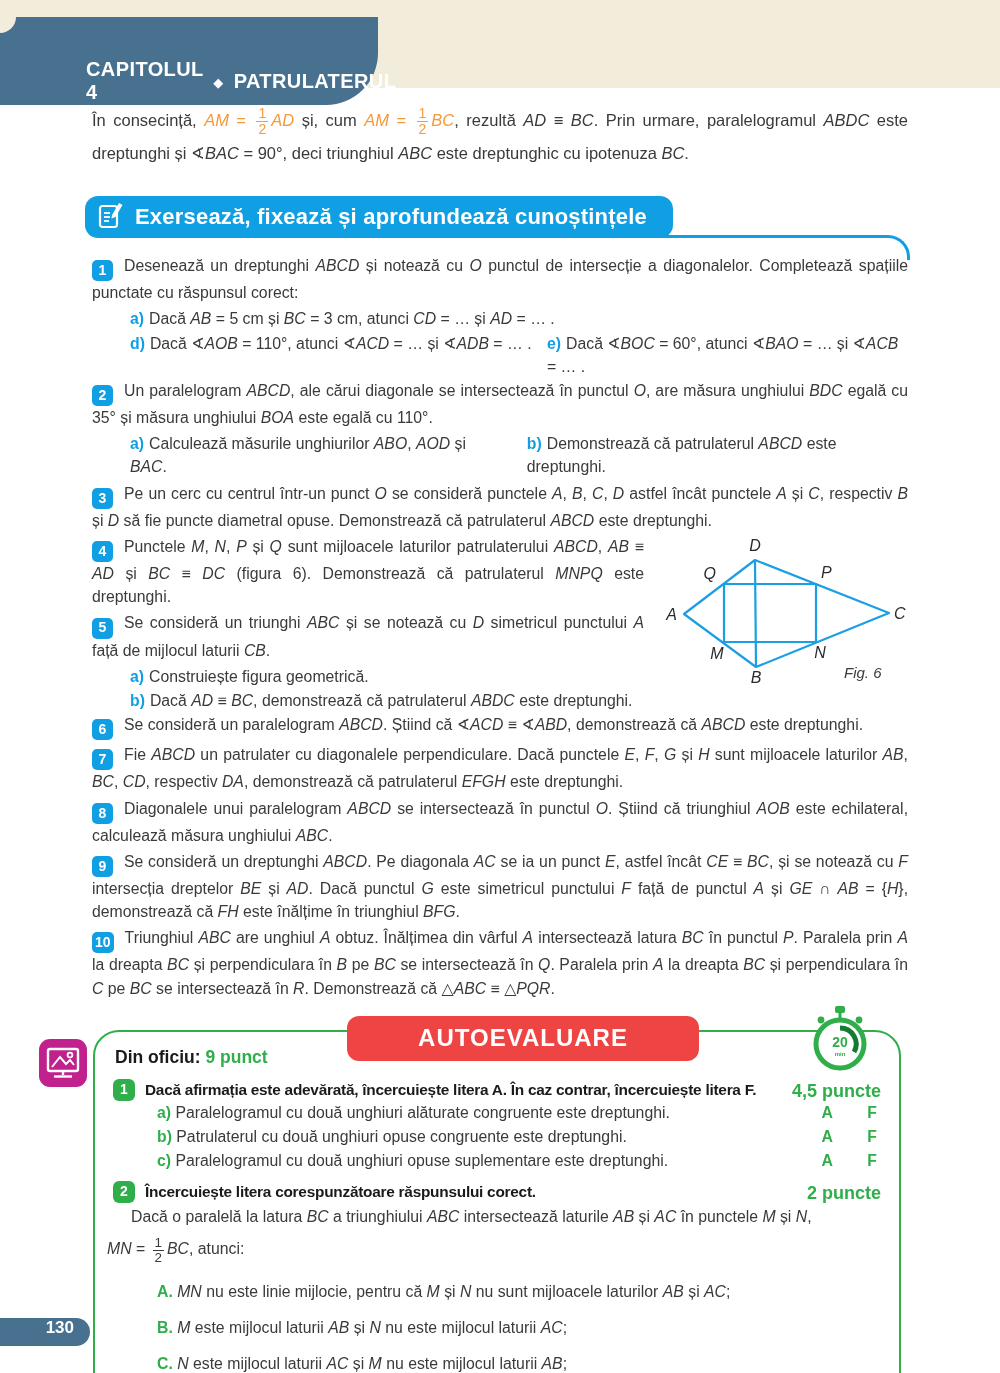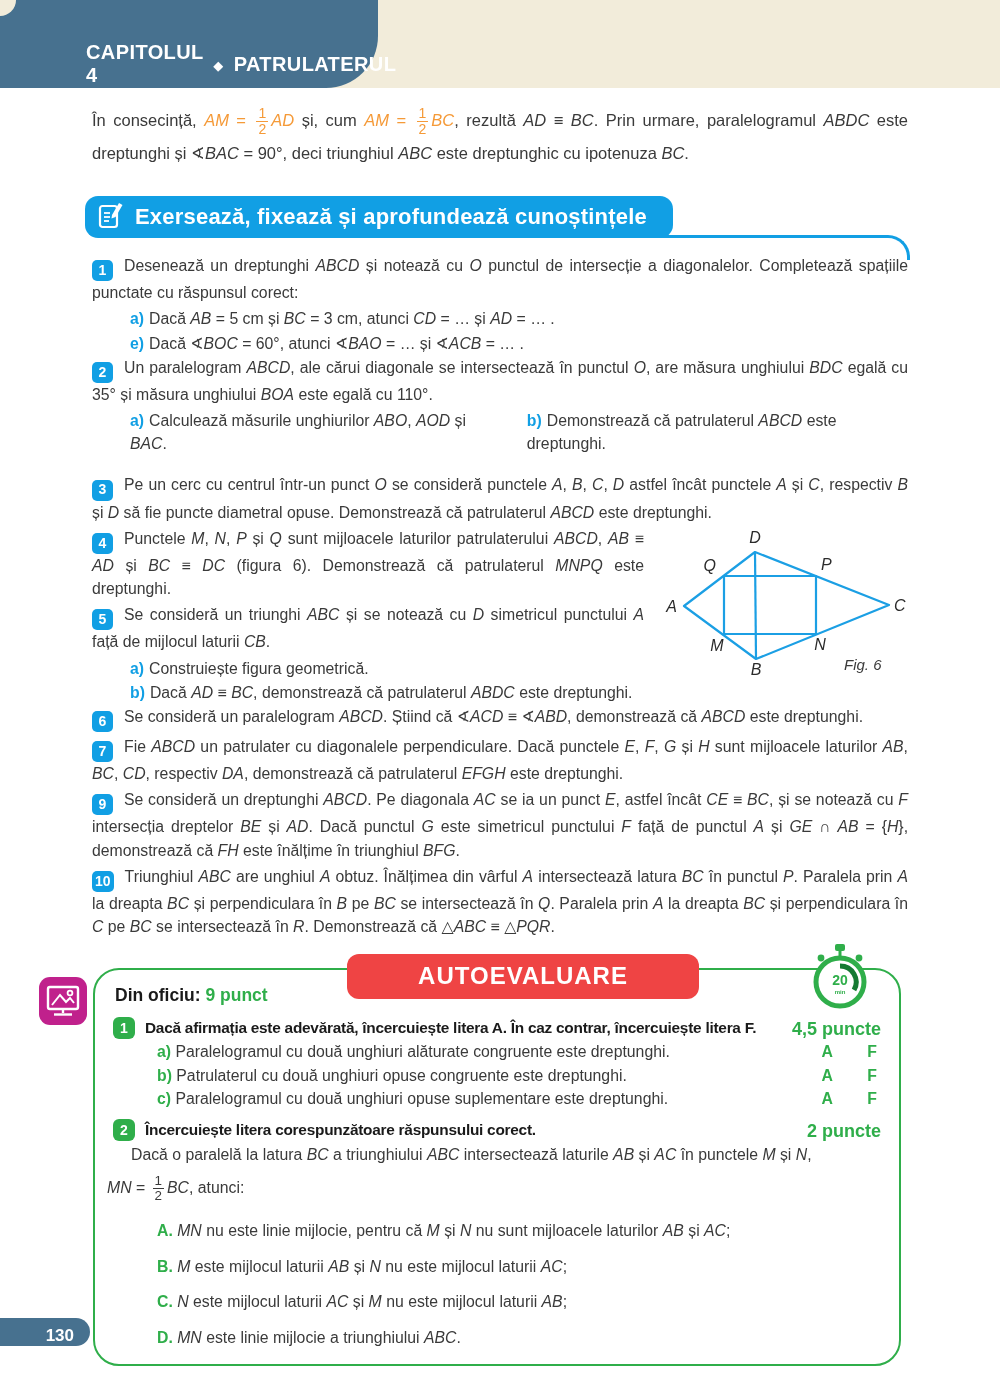--- a/index.html
+++ b/index.html
@@ -1,20 +1,20 @@
 <!DOCTYPE html>
 <html><head>
 <meta charset="utf-8">
 <style>
   html,body{margin:0;padding:0;background:#fff;}
   .page{position:relative;width:1000px;height:1373px;background:#fff;overflow:hidden;
         font-family:"Liberation Sans","DejaVu Sans",sans-serif;color:#3a3a3a;}
   
   .topband{position:relative;height:88px;background:#F2ECDA;}
-  .chapter-tab{position:absolute;left:0;top:0;width:378px;height:88px;background:#47718F;
+  .chapter-tab{position:absolute;left:0;top:17px;width:378px;height:88px;background:#47718F;
         border-radius:0 0 52px 0;display:flex;align-items:center;gap:10px;
         padding-left:86px;box-sizing:border-box;padding-top:40px;}
   .chapter-tab .notch{position:absolute;left:0;top:0;width:16px;height:16px;background:#F2ECDA;
         border-radius:0 0 16px 0;}
   .chapter-tab span{color:#fff;font-weight:bold;font-size:20px;letter-spacing:.4px;}
   .chapter-tab .diamond{font-size:13px;padding-top:3px;}
   
   .content{padding:0 92px;}
   .intro{margin:16px 0 0 0;font-size:16.5px;line-height:33px;text-align:justify;}
   i{font-style:italic;}
@@ -31,21 +31,21 @@
         border-top:3px solid #119FE4;border-right:3px solid #119FE4;border-top-right-radius:22px;}
   
   .exercises{margin-top:16px;font-size:15.8px;line-height:23.2px;}
   .exp{margin:0 0 3px 0;text-align:justify;}
   .nb{display:inline-flex;align-items:center;justify-content:center;min-width:21px;height:21px;
         padding:0 3px;box-sizing:border-box;background:#119FE4;border-radius:5px;color:#fff;
         font-weight:bold;font-size:14px;margin-right:11px;vertical-align:-4px;}
   .slbl{color:#119FE4;font-weight:bold;margin-right:5px;}
   .sub{padding-left:38px;margin-bottom:1px;}
   .sub2{display:grid;grid-template-columns:417px 1fr;padding-left:38px;margin-bottom:1px;}
-  .subrow{display:flex;gap:31px;padding-left:38px;margin-bottom:18px;}
+  .subrow{display:flex;gap:31px;padding-left:38px;margin-bottom:3px;}
   .figwrap{float:right;width:252px;height:150px;margin:2px 0 4px 12px;}
   .figwrap svg{display:block;}
   
   .autoeval-wrap{position:relative;margin-top:30px;}
   .abox{position:relative;width:808px;box-sizing:border-box;margin-left:1px;
         border:2.5px solid #2FAE4A;border-radius:26px;background:#fff;
         padding:12px 18px 14px 18px;font-size:15.8px;line-height:22.8px;}
   .ribbon{position:absolute;left:252px;top:-16px;width:352px;height:45px;background:#ef4444;
         border-radius:12px;display:flex;align-items:center;justify-content:center;}
   .ribbon::before,.ribbon::after{content:'';position:absolute;top:-6px;width:48px;height:26px;
@@ -62,21 +62,21 @@
   .ng{display:inline-flex;align-items:center;justify-content:center;min-width:22px;height:22px;
         background:#2FAE4A;border-radius:6px;color:#fff;font-weight:bold;font-size:14px;flex:0 0 auto;}
   .opt{position:relative;padding:0 110px 0 44px;margin-top:1px;}
   .opt .af-a,.opt .af-f{position:absolute;top:0;color:#2FAE4A;font-weight:bold;}
   .opt .af-a{right:48px;} .opt .af-f{right:4px;}
   .opt2{padding:0 0 0 44px;margin-top:13px;}
   .apar{margin:2px 0 0 -6px;text-indent:24px;text-align:justify;}
   .aformula{margin:2px 0 2px -6px;line-height:38px;}
   
   .pagenum{position:absolute;left:0;top:1318px;width:90px;height:28px;background:#47718F;
-        border-radius:0 14px 14px 0;display:flex;align-items:flex-end;justify-content:flex-end;
+        border-radius:0 14px 14px 0;display:flex;align-items:flex-start;justify-content:flex-end;
         padding-right:16px;box-sizing:border-box;color:#fff;font-weight:bold;font-size:17px;}
   .figlabel{font-style:italic;font-size:16px;fill:#2b2b2b;}
   .figcap{font-style:italic;font-size:15px;fill:#3a3a3a;}
 </style>
 </head>
 <body>
 
 <div class="page">
 
   <header class="topband">
@@ -112,20 +112,21 @@
         <span class="banner-title">Exersează, fixează și aprofundează cunoștințele</span>
       </div>
       <i class="banner-ext"></i>
     </div>
 
     <section class="exercises">
 
       <p class="exp"><span class="nb">1</span><span>Desenează un dreptunghi <i>ABCD</i> și notează cu <i>O</i> punctul de intersecție a diagonalelor. Completează spațiile punctate cu răspunsul corect:</span></p>
       <div class="sub"><span class="slbl">a)</span><span>Dacă <i>AB</i> = 5 cm și <i>BC</i> = 3 cm, atunci <i>CD</i> = … și <i>AD</i> = … .</span></div>
       <div class="sub2">
+        <span><span class="slbl">d)</span><span>Dacă ∢<i>AOB</i> = 110°, atunci ∢<i>ACD</i> = … și ∢<i>ADB</i> = … .</span></span>
         <span><span class="slbl">e)</span><span>Dacă ∢<i>BOC</i> = 60°, atunci ∢<i>BAO</i> = … și ∢<i>ACB</i> = … .</span></span>
       </div>
 
       <p class="exp"><span class="nb">2</span><span>Un paralelogram <i>ABCD</i>, ale cărui diagonale se intersectează în punctul <i>O</i>, are măsura unghiului <i>BDC</i> egală cu 35° și măsura unghiului <i>BOA</i> este egală cu 110°.</span></p>
       <div class="subrow">
         <span><span class="slbl">a)</span><span>Calculează măsurile unghiurilor <i>ABO</i>, <i>AOD</i> și <i>BAC</i>.</span></span>
         <span><span class="slbl">b)</span><span>Demonstrează că patrulaterul <i>ABCD</i> este dreptunghi.</span></span>
       </div>
 
       <p class="exp"><span class="nb">3</span><span>Pe un cerc cu centrul într-un punct <i>O</i> se consideră punctele <i>A</i>, <i>B</i>, <i>C</i>, <i>D</i> astfel încât punctele <i>A</i> și <i>C</i>, respectiv <i>B</i> și <i>D</i> să fie puncte diametral opuse. Demonstrează că patrulaterul <i>ABCD</i> este dreptunghi.</span></p>
@@ -150,20 +151,21 @@
       </div>
 
       <p class="exp"><span class="nb">4</span><span>Punctele <i>M</i>, <i>N</i>, <i>P</i> și <i>Q</i> sunt mijloacele laturilor patrulaterului <i>ABCD</i>, <i>AB</i> ≡ <i>AD</i> și <i>BC</i> ≡ <i>DC</i> (figura 6). Demonstrează că patrulaterul <i>MNPQ</i> este dreptunghi.</span></p>
 
       <p class="exp"><span class="nb">5</span><span>Se consideră un triunghi <i>ABC</i> și se notează cu <i>D</i> simetricul punctului <i>A</i> față de mijlocul laturii <i>CB</i>.</span></p>
       <div class="sub"><span class="slbl">a)</span><span>Construiește figura geometrică.</span></div>
       <div class="sub"><span class="slbl">b)</span><span>Dacă <i>AD</i> ≡ <i>BC</i>, demonstrează că patrulaterul <i>ABDC</i> este dreptunghi.</span></div>
 
       <p class="exp"><span class="nb">6</span><span>Se consideră un paralelogram <i>ABCD</i>. Știind că ∢<i>ACD</i> ≡ ∢<i>ABD</i>, demonstrează că <i>ABCD</i> este dreptunghi.</span></p>
       <p class="exp"><span class="nb">7</span><span>Fie <i>ABCD</i> un patrulater cu diagonalele perpendiculare. Dacă punctele <i>E</i>, <i>F</i>, <i>G</i> și <i>H</i> sunt mijloacele laturilor <i>AB</i>, <i>BC</i>, <i>CD</i>, respectiv <i>DA</i>, demonstrează că patrulaterul <i>EFGH</i> este dreptunghi.</span></p>
+      <p class="exp"><span class="nb">8</span><span>Diagonalele unui paralelogram <i>ABCD</i> se intersectează în punctul <i>O</i>. Știind că triunghiul <i>AOB</i> este echilateral, calculează măsura unghiului <i>ABC</i>.</span></p>
       <p class="exp"><span class="nb">9</span><span>Se consideră un dreptunghi <i>ABCD</i>. Pe diagonala <i>AC</i> se ia un punct <i>E</i>, astfel încât <i>CE</i> ≡ <i>BC</i>, și se notează cu <i>F</i> intersecția dreptelor <i>BE</i> și <i>AD</i>. Dacă punctul <i>G</i> este simetricul punctului <i>F</i> față de punctul <i>A</i> și <i>GE</i> ∩ <i>AB</i> = {<i>H</i>}, demonstrează că <i>FH</i> este înălțime în triunghiul <i>BFG</i>.</span></p>
       <p class="exp"><span class="nb">10</span><span>Triunghiul <i>ABC</i> are unghiul <i>A</i> obtuz. Înălțimea din vârful <i>A</i> intersectează latura <i>BC</i> în punctul <i>P</i>. Paralela prin <i>A</i> la dreapta <i>BC</i> și perpendiculara în <i>B</i> pe <i>BC</i> se intersectează în <i>Q</i>. Paralela prin <i>A</i> la dreapta <i>BC</i> și perpendiculara în <i>C</i> pe <i>BC</i> se intersectează în <i>R</i>. Demonstrează că △<i>ABC</i> ≡ △<i>PQR</i>.</span></p>
     </section>
 
     <section class="autoeval-wrap">
       <div class="aicon">
         <svg width="50" height="50" viewBox="0 0 50 50">
           <rect x="1" y="1" width="48" height="48" rx="11" fill="#C0218C"></rect>
           <rect x="10" y="11" width="30" height="22" rx="2" fill="none" stroke="#fff" stroke-width="2.4"></rect>
           <path d="M14 29 L22 19 L28 26 L32 22 L36 27" fill="none" stroke="#fff" stroke-width="2"></path>

